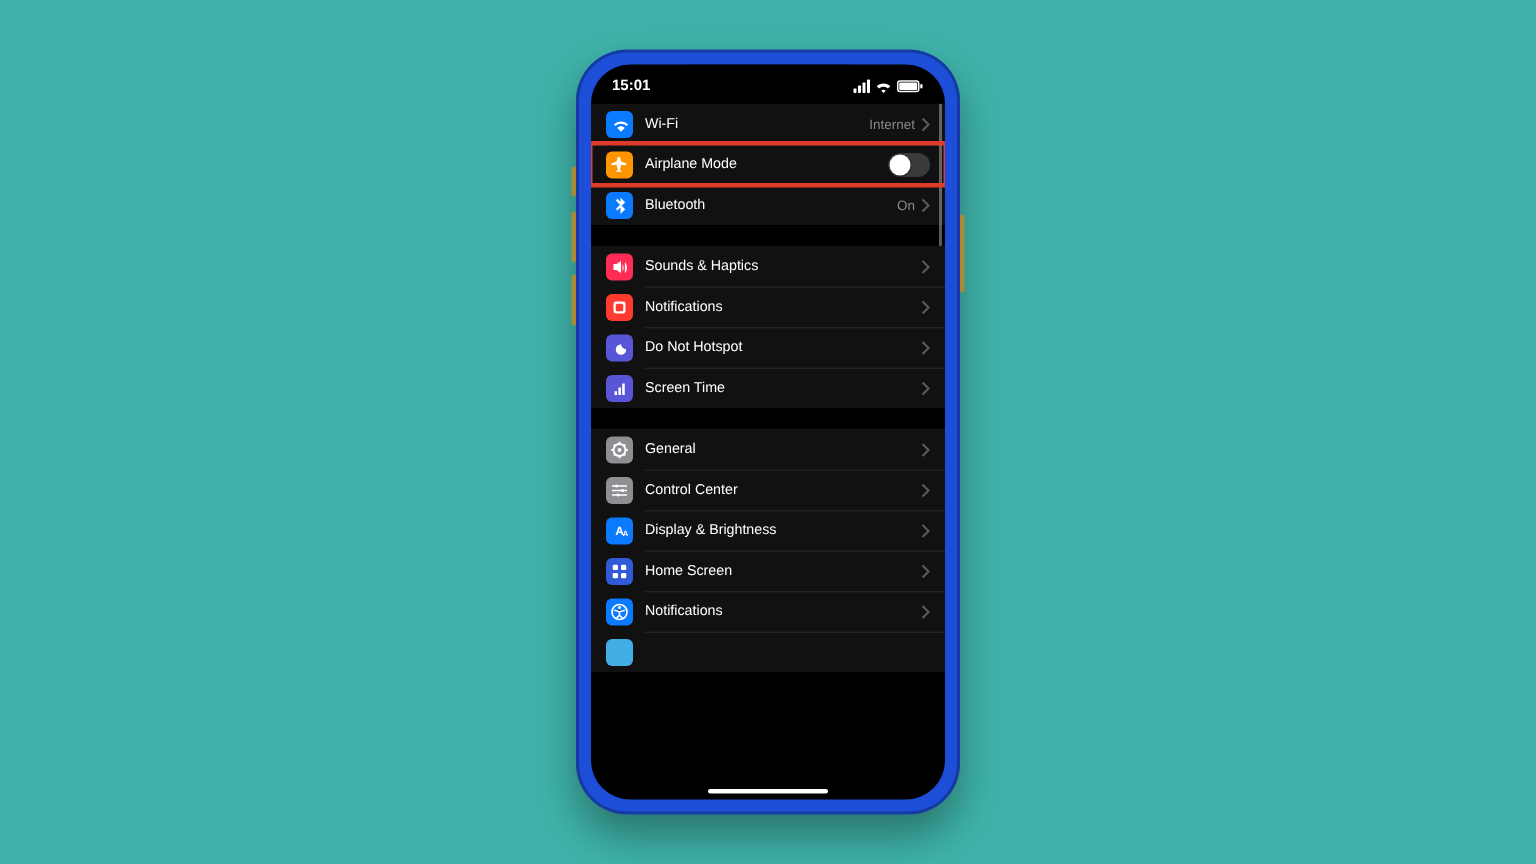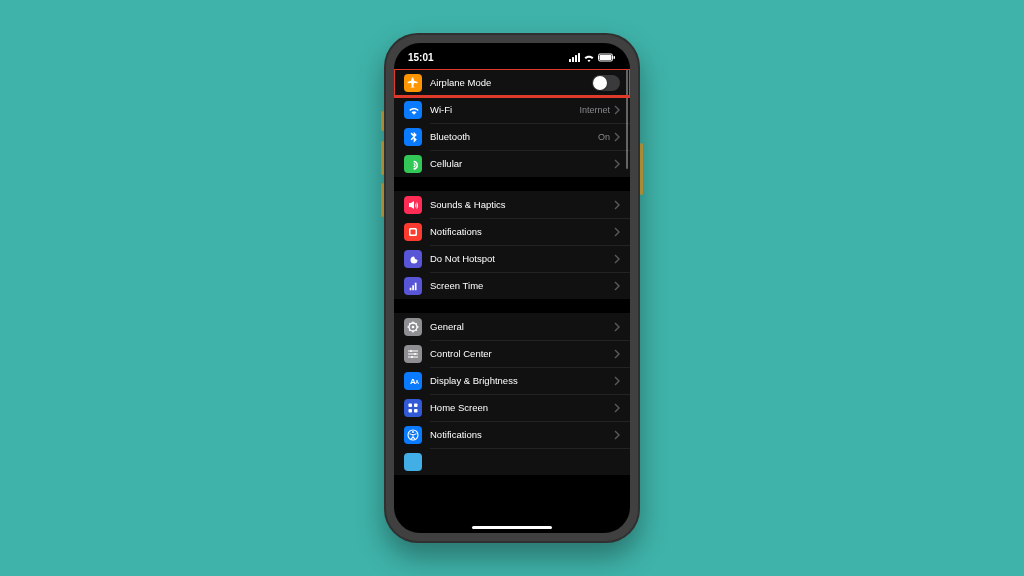--- a/index.html
+++ b/index.html
@@ -1,19 +1,19 @@
 <!DOCTYPE html>
 <html><head>
 <meta charset="utf-8">
 <style>
   html,body{margin:0;padding:0;width:1024px;height:576px;background:#3fb3a9;font-family:-apple-system,BlinkMacSystemFont,"Segoe UI",Helvetica,Arial,sans-serif;}
   .stage{width:1024px;height:576px;display:flex;align-items:center;justify-content:center;}
   .phone{
     width:236px;height:490px;border-radius:34px;
-    background:#404040;
+    background:#1d4ed8;
     padding:10px;
     box-shadow:0 14px 28px rgba(0,0,0,.35),inset 0 0 0 2px rgba(0,0,0,.25);
     position:relative;
   }
   .screen{
     width:100%;height:100%;background:#000;border-radius:26px;overflow:hidden;position:relative;
   }
   .notch{
     position:absolute;top:0;left:50%;transform:translateX(-50%);
     width:108px;height:20px;background:#000;border-bottom-left-radius:14px;border-bottom-right-radius:14px;z-index:5;
@@ -88,67 +88,54 @@
                 <rect x="31" y="6" width="3" height="6" rx="1.5" fill="#fff"></rect>
               </svg>
           </span>
         </div>
       </div>
 
 
       <div class="content" id="content">
           <div class="group">
             <div class="scroll-ind"></div>
+            <div class="row">
+              <span class="icn" style="background: rgb(10, 123, 255);">
+                <svg width="12" height="12" viewBox="0 0 12 12">
+                  <use href="#i-wifi"></use>
+                </svg>
+              </span>
+              <span class="lbl">Wi-Fi</span>
+              <span class="val">Internet</span>
+              <span class="chev">
+                <svg width="6" height="10" viewBox="0 0 6 10">
+                  <use href="#i-chev"></use>
+                </svg>
+              </span>
+            </div>
             <div class="row" style="position: relative;">
               <span class="icn" style="background: rgb(255, 149, 0);">
                 <svg width="12" height="12" viewBox="0 0 12 12">
                   <use href="#i-airplane"></use>
                 </svg>
               </span>
               <span class="lbl">Airplane Mode</span>
               <span class="toggle">
                 <span class="knob"></span>
               </span>
               <div class="highlight" style="inset: -2px;"></div>
             </div>
             <div class="row">
               <span class="icn" style="background: rgb(10, 123, 255);">
                 <svg width="12" height="12" viewBox="0 0 12 12">
-                  <use href="#i-wifi"></use>
-                </svg>
-              </span>
-              <span class="lbl">Wi-Fi</span>
-              <span class="val">Internet</span>
-              <span class="chev">
-                <svg width="6" height="10" viewBox="0 0 6 10">
-                  <use href="#i-chev"></use>
-                </svg>
-              </span>
-            </div>
-            <div class="row">
-              <span class="icn" style="background: rgb(10, 123, 255);">
-                <svg width="12" height="12" viewBox="0 0 12 12">
                   <use href="#i-bluetooth"></use>
                 </svg>
               </span>
               <span class="lbl">Bluetooth</span>
               <span class="val">On</span>
-              <span class="chev">
-                <svg width="6" height="10" viewBox="0 0 6 10">
-                  <use href="#i-chev"></use>
-                </svg>
-              </span>
-            </div>
-            <div class="row">
-              <span class="icn" style="background: rgb(51, 199, 88);">
-                <svg width="12" height="12" viewBox="0 0 12 12">
-                  <use href="#i-cellular"></use>
-                </svg>
-              </span>
-              <span class="lbl">Cellular</span>
               <span class="chev">
                 <svg width="6" height="10" viewBox="0 0 6 10">
                   <use href="#i-chev"></use>
                 </svg>
               </span>
             </div>
           </div>
           <div class="group">
             <div class="row">
               <span class="icn" style="background: rgb(255, 45, 85);">

